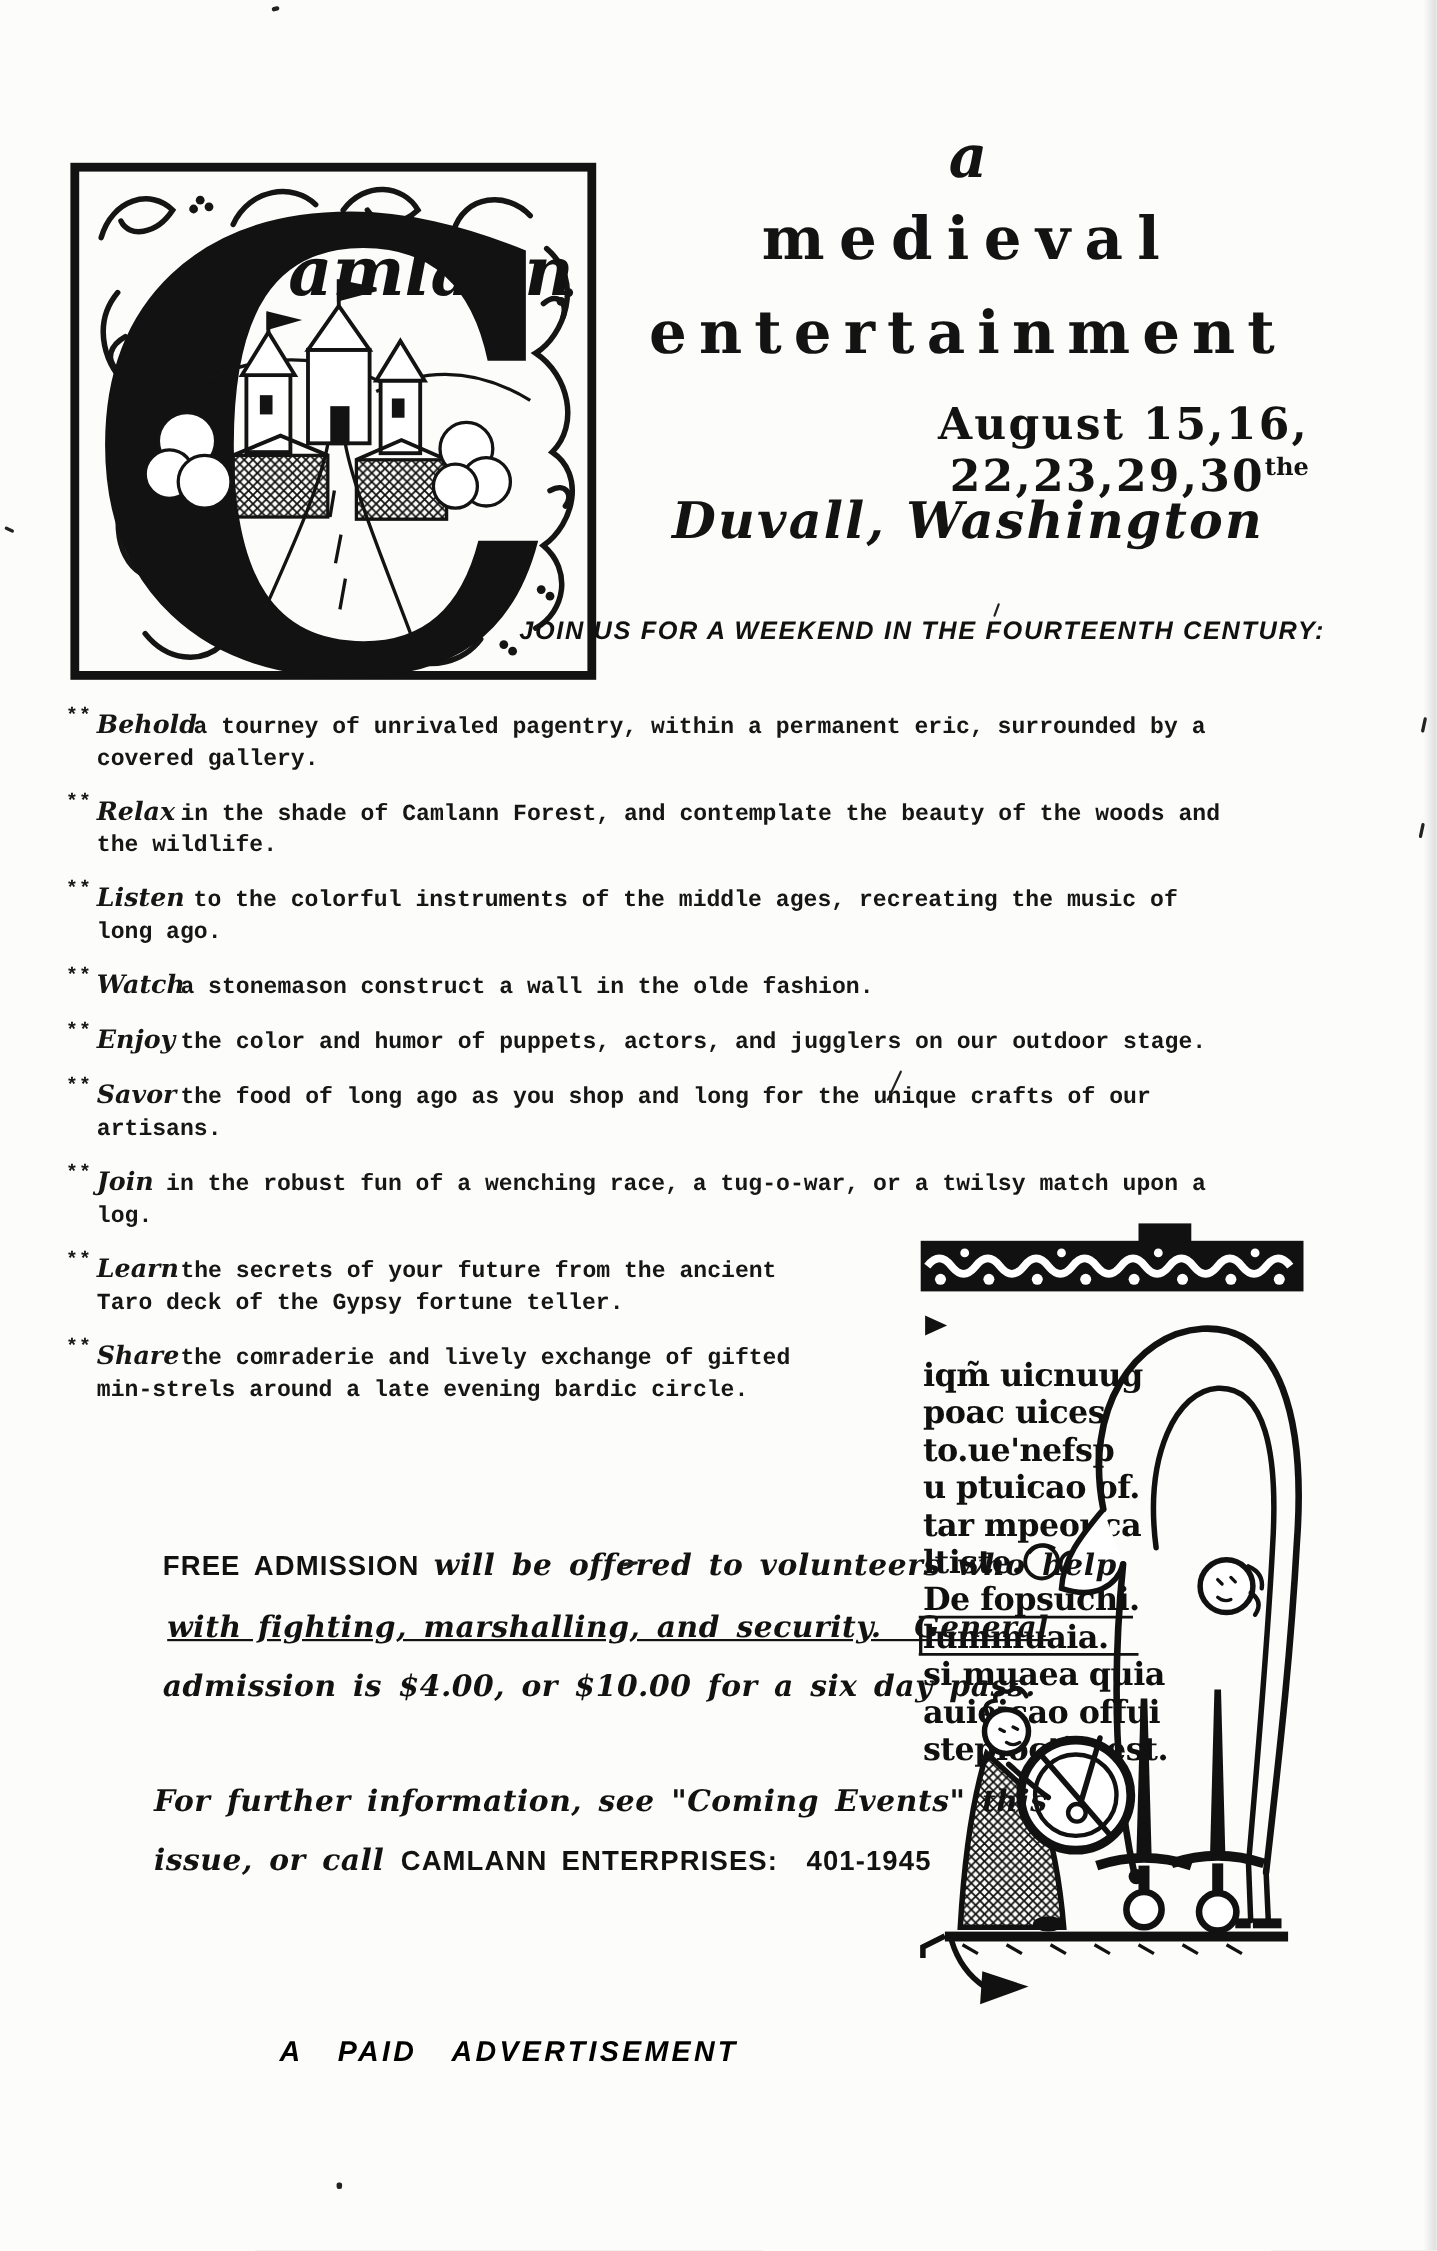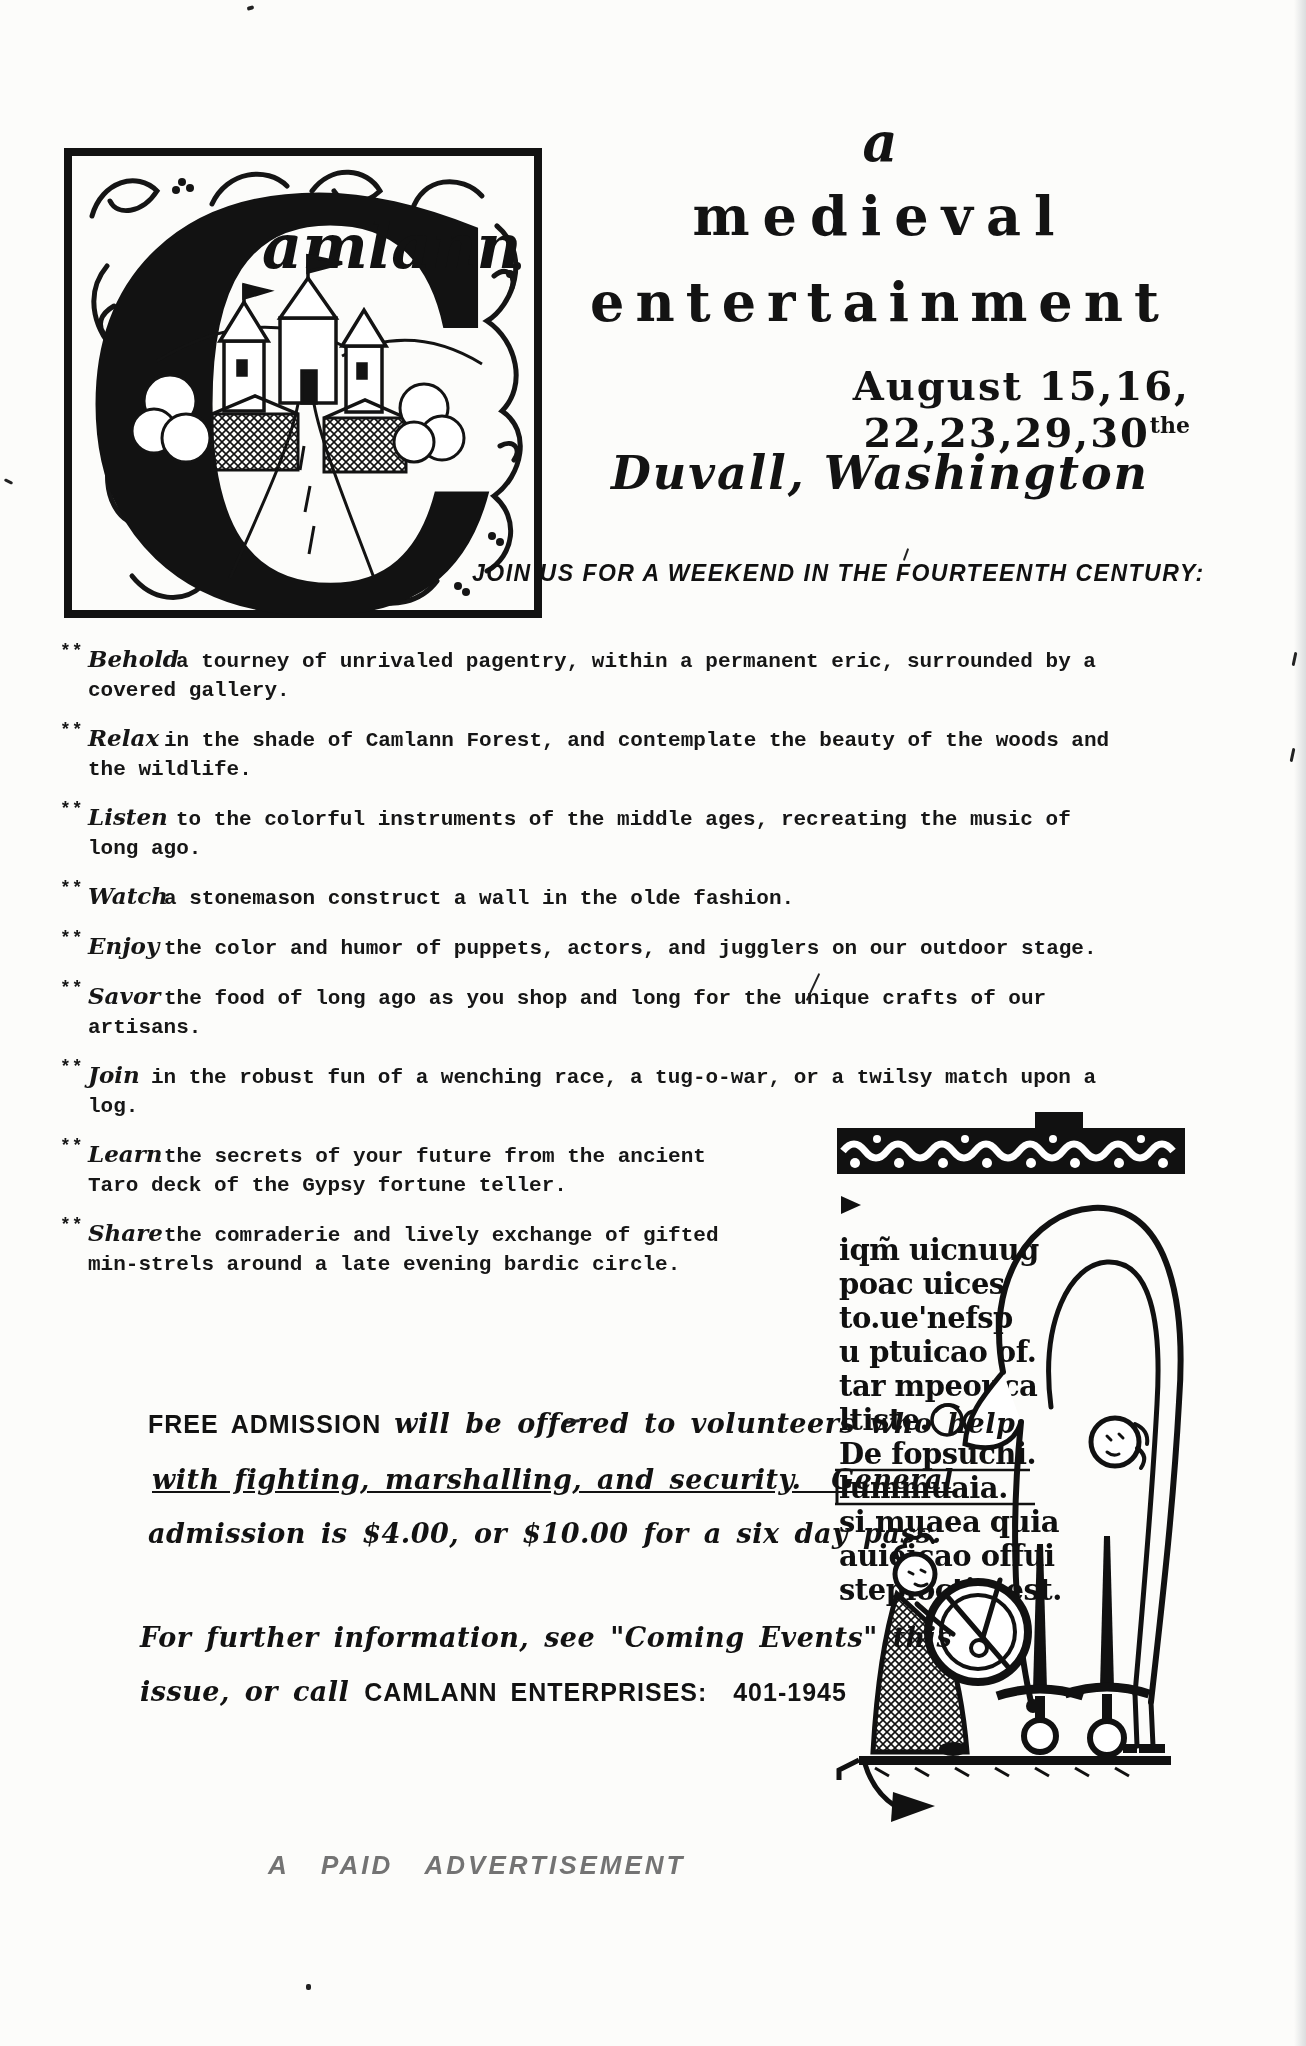--- a/index.html
+++ b/index.html
@@ -22,22 +22,22 @@
                 font:700 21px/29px "Liberation Mono",monospace;color:#161616;white-space:pre-wrap;}
   ul.bullets li.narrow{width:670px;}
   .bmark{position:absolute;left:-2px;top:-4px;font:700 18px "Liberation Mono",monospace;letter-spacing:1px;}
   .lead{display:inline-block;font:italic 700 23px "DejaVu Serif",serif;vertical-align:baseline;}
   
   .script{font:italic 700 27px "DejaVu Serif",serif;letter-spacing:.5px;word-spacing:5px;
           color:#121212;white-space:pre-wrap;}
   .caps{font:700 25px "Liberation Sans",sans-serif;letter-spacing:1px;font-style:normal;white-space:pre-wrap;}
   .adm1{left:148px;top:1408px;}.adm2{left:152px;top:1464px;text-decoration:underline;}.adm3{left:148px;top:1518px;text-align:center;}
   .con1{left:140px;top:1622px;}.con2{left:140px;top:1676px;}
-  .footer{left:268px;top:1850px;font:italic 700 26px "Liberation Sans",sans-serif;
-          letter-spacing:3px;word-spacing:22px;color:#737373;}
+  .footer{left:254px;top:1850px;font:italic 700 26px "Liberation Sans",sans-serif;
+          letter-spacing:3px;word-spacing:22px;color:#000000;}
   
   .logo-svg{left:62px;top:146px;width:482px;height:478px;}
   .ms-svg{left:835px;top:1112px;width:352px;height:730px;}
   .bigC{font:700 560px "DejaVu Serif",serif;fill:#121212;}
   .amlann{font:italic 700 62px "DejaVu Serif",serif;fill:#121212;}
   .gothic{font:700 29px "DejaVu Serif",serif;fill:#101010;letter-spacing:-.5px;}
   
   .speck{position:absolute;background:#222;border-radius:2px;}
   .edge-right{position:absolute;right:0;top:0;width:12px;height:100%;
               background:linear-gradient(90deg,rgba(0,0,0,0),rgba(120,130,140,.25));}

